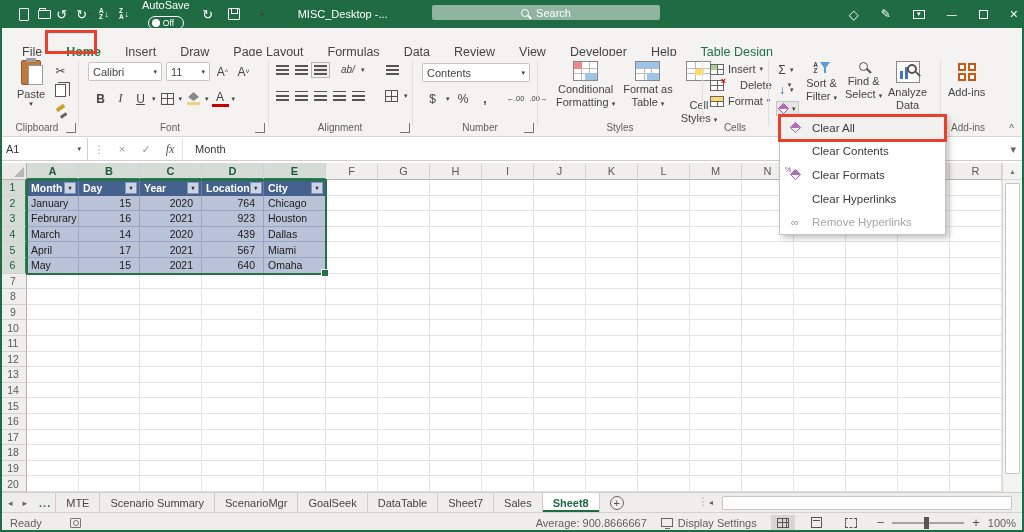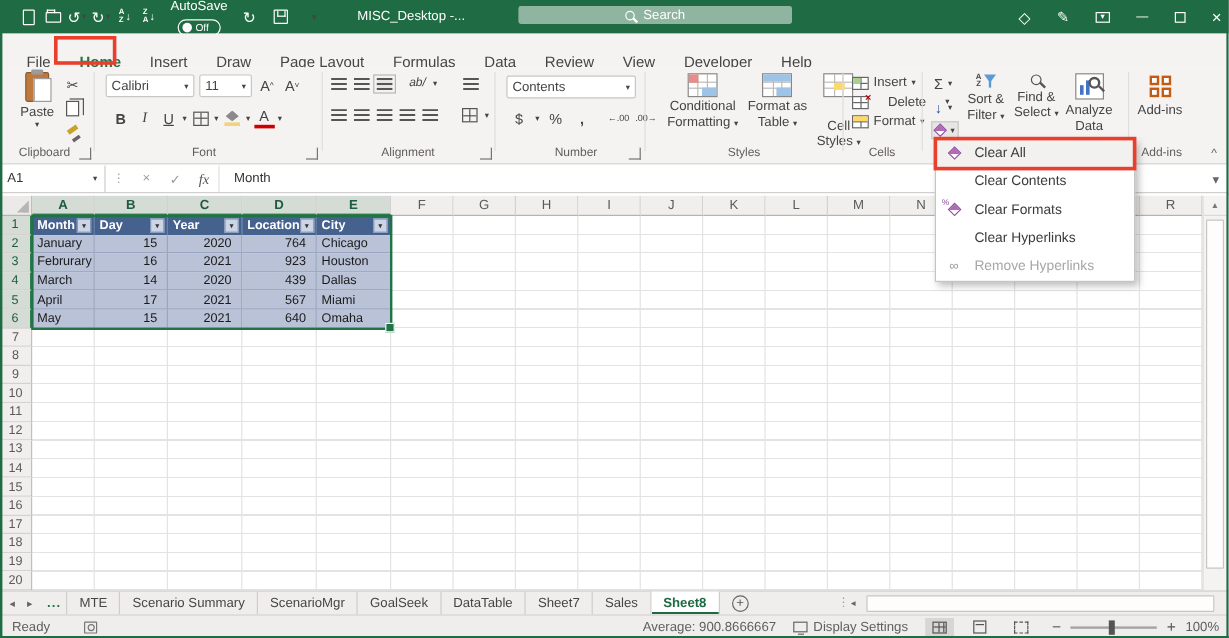--- a/index.html
+++ b/index.html
@@ -256,20 +256,21 @@
         <div class="rtab active">Home</div>
         <div class="rtab">Insert</div>
         <div class="rtab">Draw</div>
         <div class="rtab">Page Layout</div>
         <div class="rtab">Formulas</div>
         <div class="rtab">Data</div>
         <div class="rtab">Review</div>
         <div class="rtab">View</div>
         <div class="rtab">Developer</div>
         <div class="rtab">Help</div>
+        <div class="rtab contextual">Table Design</div>
       </div>
     <div class="tabrow-right">
       <span class="pillbtn">
         <span class="bubble"></span>
         <span>Comments</span>
       </span>
       <span class="pillbtn">
         <span class="share-ic"></span>
         <span>Share</span>
         <span class="chv">▾</span>

